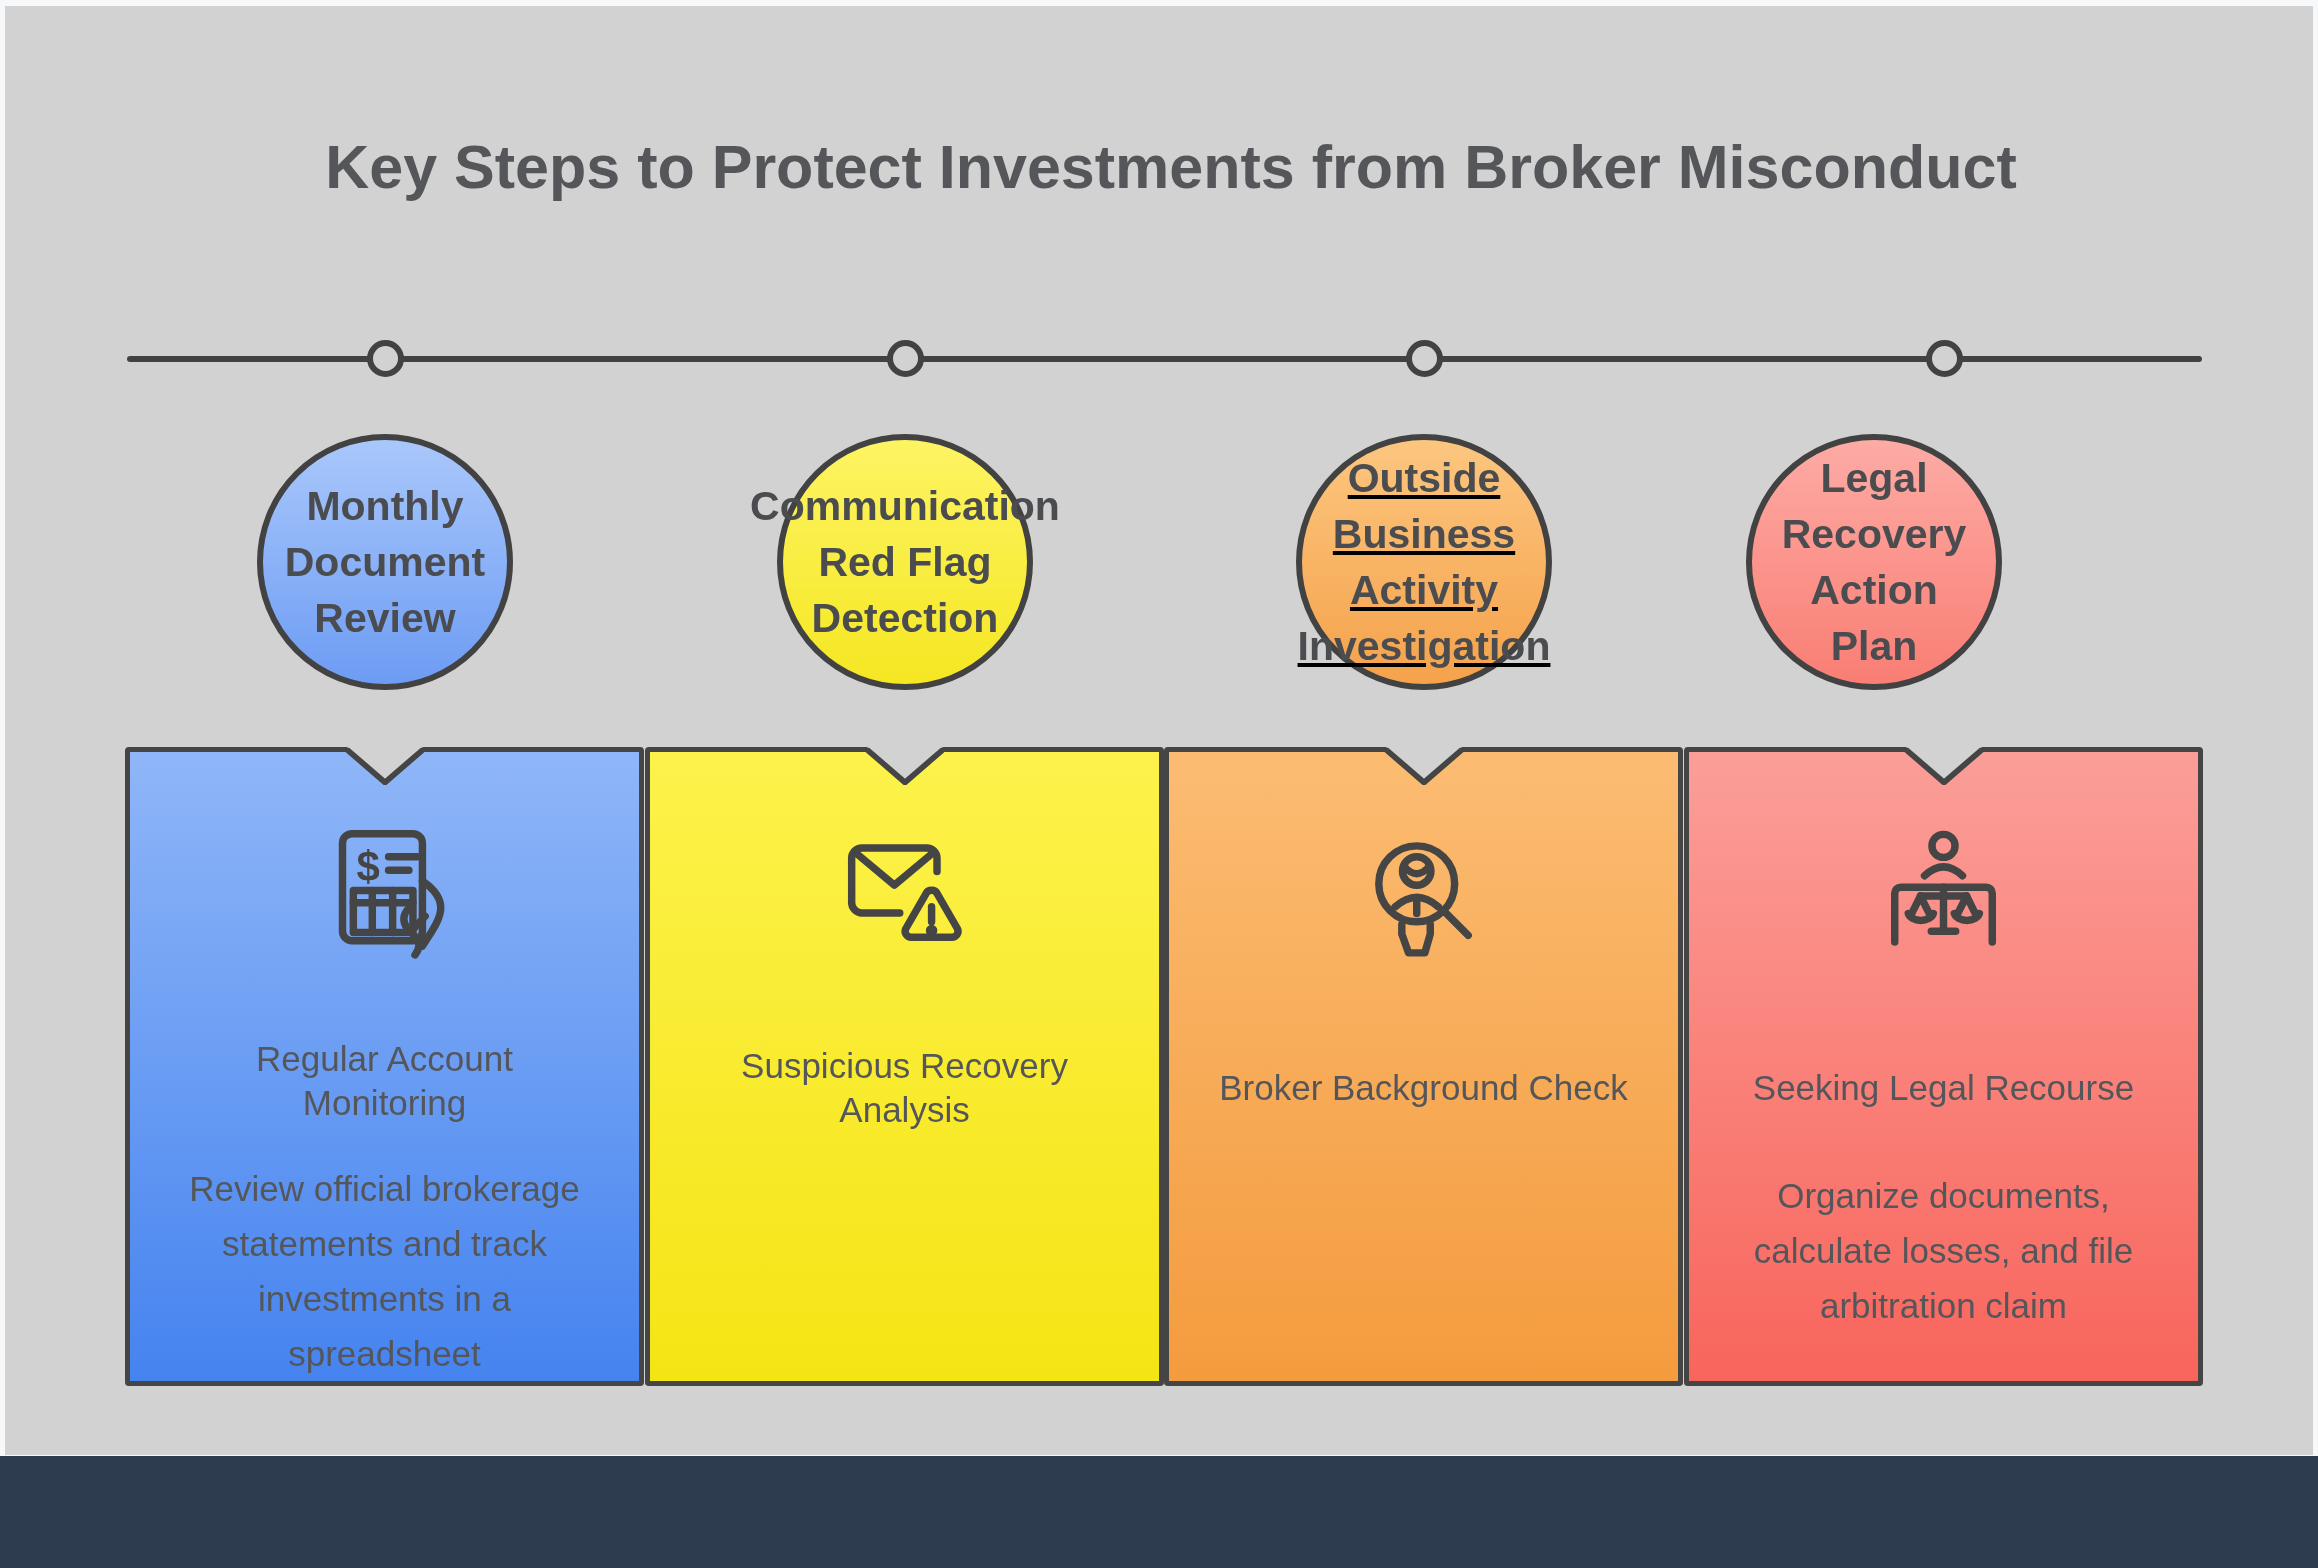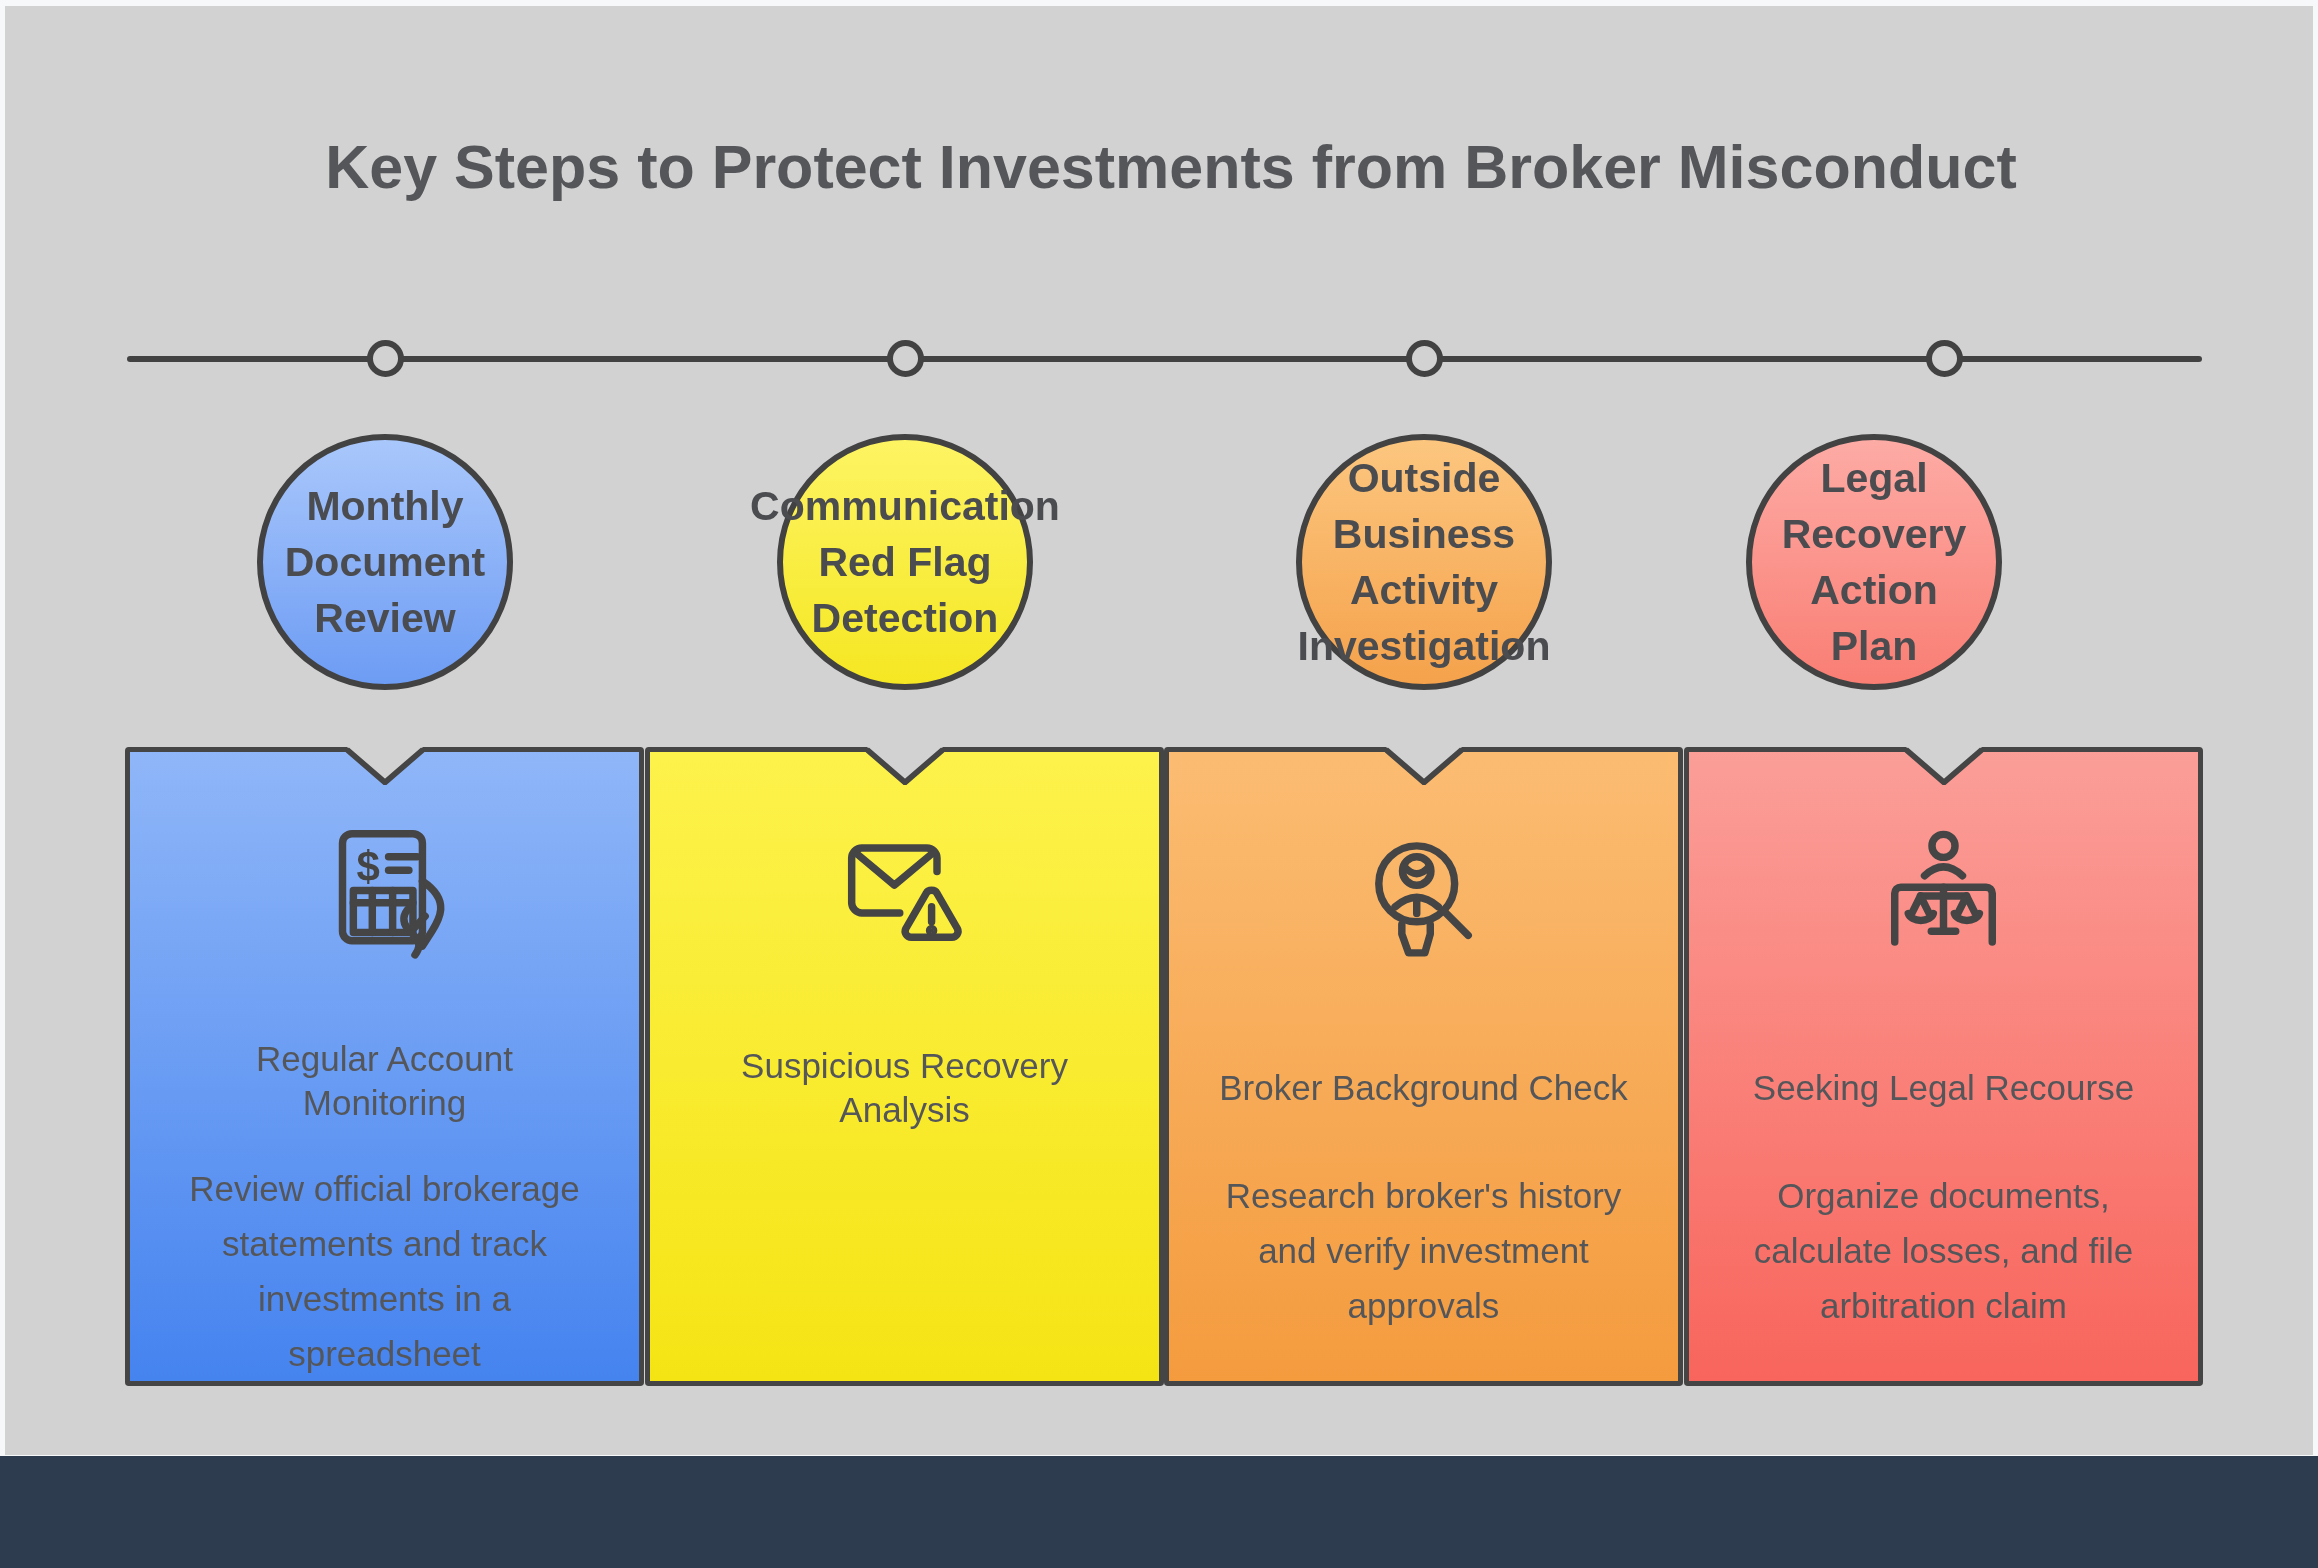--- a/index.html
+++ b/index.html
@@ -100,21 +100,21 @@
     <div class="step-circle" style="left: 252px; background: linear-gradient(rgb(169, 199, 251), rgb(109, 156, 244));">
       <div class="circle-label multiline">Monthly
 Document
 Review</div>
     </div>
     <div class="step-circle" style="left: 772px; background: linear-gradient(rgb(253, 244, 99), rgb(245, 231, 34)); justify-content: center;">
       <div class="circle-label multiline">Communication
 Red Flag
 Detection</div>
     </div>
-    <div class="step-circle" style="left: 1291px; background: linear-gradient(rgb(252, 198, 127), rgb(245, 162, 75));">
+    <div class="step-circle" style="left: 1291px; background: linear-gradient(rgb(252, 198, 127), rgb(245, 162, 75)); text-decoration: underline;">
       <div class="circle-label multiline">Outside
 Business
 Activity
 Investigation</div>
     </div>
     <div class="step-circle" style="left: 1741px; background: linear-gradient(rgb(253, 171, 165), rgb(249, 126, 116));">
       <div class="circle-label multiline">Legal
 Recovery
 Action
 Plan</div>
@@ -182,23 +182,20 @@
             <circle cx="100" cy="63" r="21"></circle>
             <path d="M82,57 q18,20 36,0"></path>
             <path d="M68,116 q32,-28 64,0"></path>
             <line x1="100" y1="108" x2="100" y2="126"></line>
             <line x1="141" y1="123" x2="176" y2="158"></line>
             <polyline points="78,142 78,156 88,184 112,184 120,156 120,142"></polyline>
           </g>
         </svg>
       </div>
       <div class="card-title multiline">Broker Background Check</div>
-      <div class="card-body multiline">Research broker's history
-and verify investment
-approvals</div>
     </div>
 
     <div class="card" style="left: 1679px; background: linear-gradient(rgb(251, 158, 152), rgb(248, 101, 92));">
       <svg class="notch" viewBox="0 0 124 60">
         <polygon points="2,0 122,0 62,52" fill="#d2d2d2"></polygon>
         <polyline points="2,4 62,56 122,4" fill="none" stroke="#454545" stroke-width="9"></polyline>
       </svg>
       <div class="card-icon">
         <svg viewBox="0 0 220 200">
           <g class="icon-stroke">

